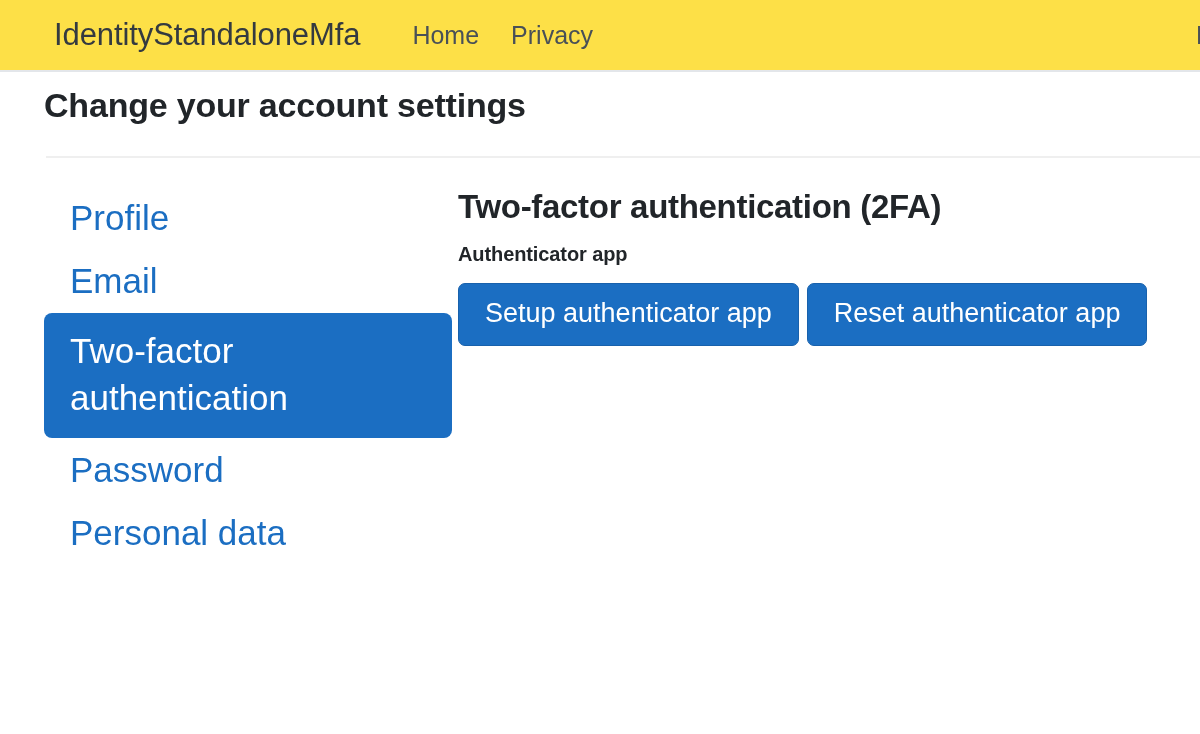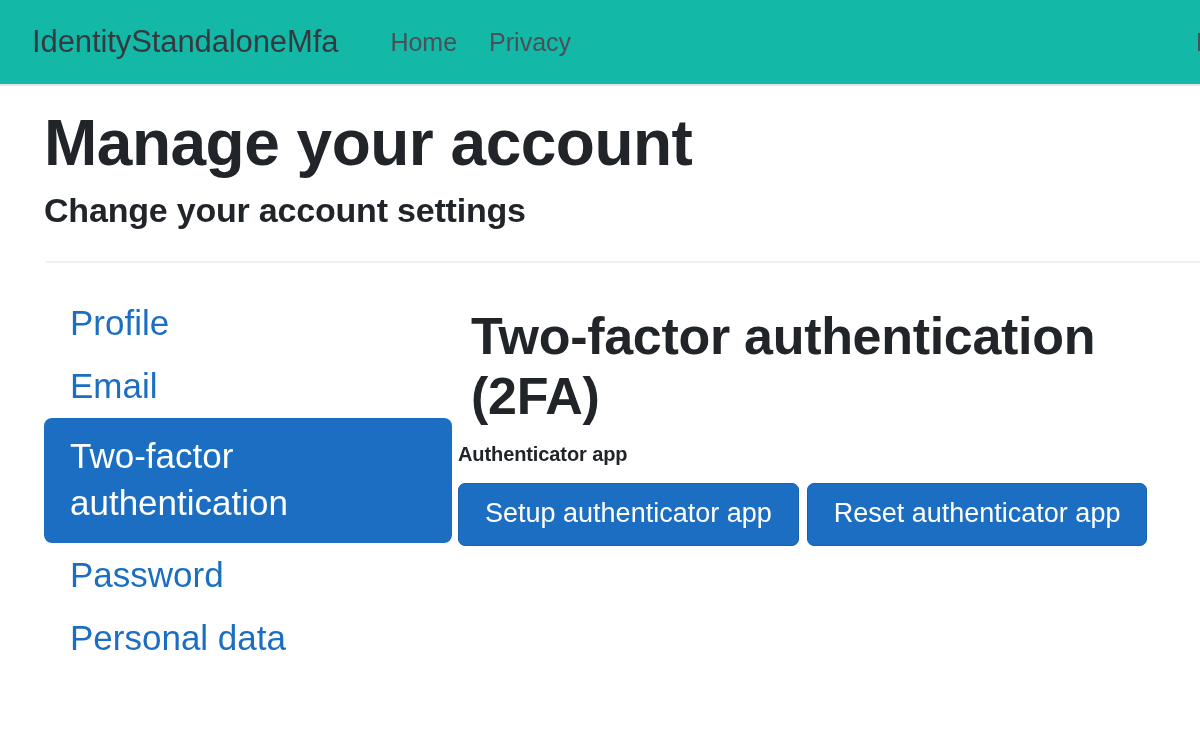--- a/index.html
+++ b/index.html
@@ -13,26 +13,26 @@
     background: #ffffff;
   }
   body {
     font-family: "Liberation Sans", "DejaVu Sans", sans-serif;
     color: #212529;
     -webkit-font-smoothing: antialiased;
   }
 
   
   .navbar {
-    height: 86px;
-    background: #14b8a6;
+    height: 72px;
+    background: #fde047;
     border-bottom: 2px solid #e3e6ea;
     display: flex;
     align-items: center;
-    padding: 0 0 0 32px;
+    padding: 0 0 0 54px;
     white-space: nowrap;
     position: relative;
   }
   .navbar-brand {
     font-size: 31px;
     color: #343a40;
     text-decoration: none;
     letter-spacing: -0.1px;
     margin-right: 36px;
     font-weight: 400;
@@ -123,24 +123,24 @@
     margin-right: 6px;
   }
   .side-link.active .break { display: block; }
 
   .main {
     flex: 1 1 auto;
     padding-top: 2px;
     padding-left: 0;
   }
   .section-title {
-    font-size: 52px;
-    font-weight: 700;
-    color: #212529;
-    margin: 13px;
+    font-size: 33px;
+    font-weight: 700;
+    color: #212529;
+    margin: 0;
     letter-spacing: -0.3px;
   }
   .section-subtitle {
     font-size: 20px;
     font-weight: 700;
     color: #212529;
     margin: 17px 0 0 0;
     letter-spacing: -0.1px;
   }
   .btn-row {
@@ -173,21 +173,20 @@
     <li>
       <a class="nav-link" href="#">Privacy</a>
     </li>
   </ul>
   <div class="nav-right">
     <a class="nav-link" href="#">He</a>
   </div>
 </nav>
 
 <div class="page">
-  <h1 class="page-title">Manage your account</h1>
   <h2 class="page-subtitle">Change your account settings</h2>
   <hr class="divider">
 
   <div class="content">
 
     <aside class="sidebar">
       <ul class="side-nav">
         <li>
           <a class="side-link" href="#">Profile</a>
         </li>

